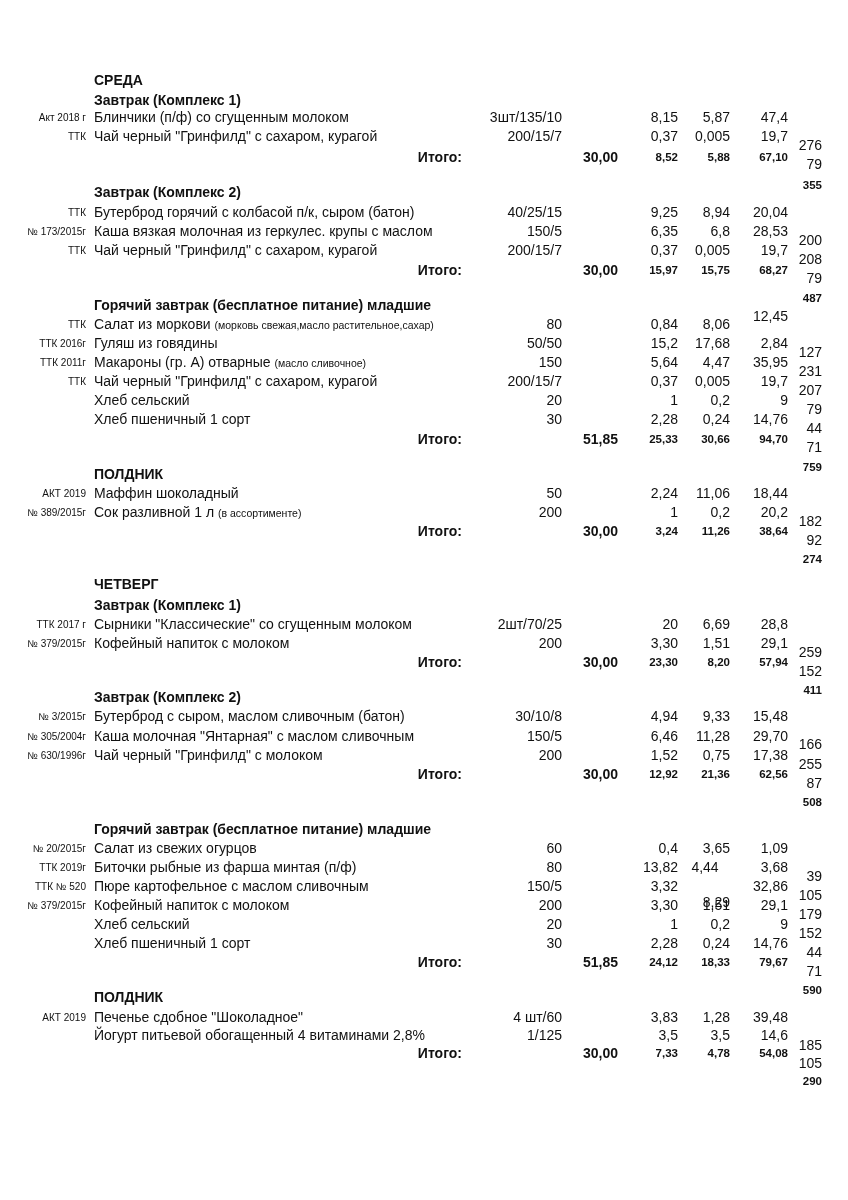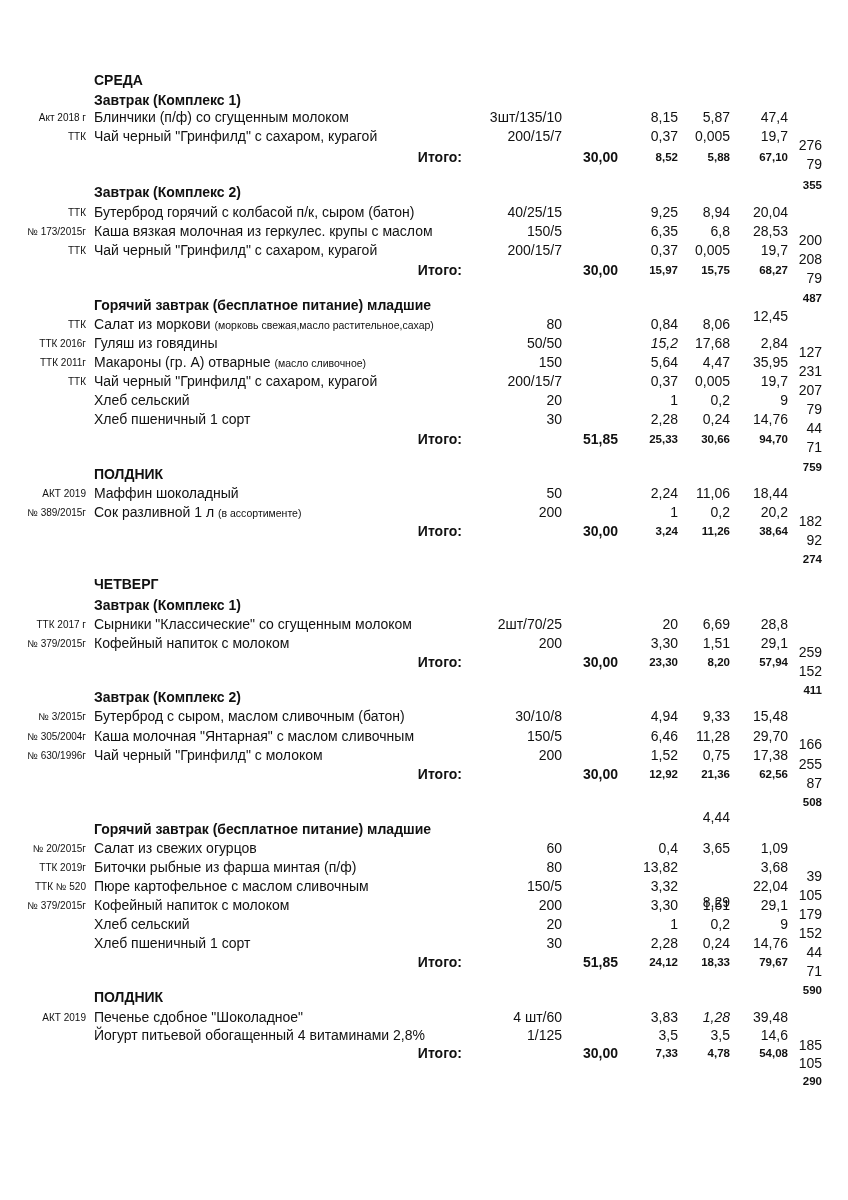--- a/index.html
+++ b/index.html
@@ -79,21 +79,21 @@
     <div class="abs code" style="top: 315px;">ТТК</div>
     <div class="abs name" style="top: 315px;"><span>Салат из моркови </span><small>(морковь свежая,масло растительное,сахар)</small></div>
     <div class="abs portion" style="top: 315px;">80</div>
     <div class="abs num c1" style="top: 315px;">0,84</div>
     <div class="abs num c2" style="top: 315px;">8,06</div>
     <div class="abs num c3" style="top: 307px;">12,45</div>
     <div class="abs num c4" style="top: 315px;">127</div>
     <div class="abs code" style="top: 334px;">ТТК 2016г</div>
     <div class="abs name" style="top: 334px;"><span>Гуляш из говядины</span><small></small></div>
     <div class="abs portion" style="top: 334px;">50/50</div>
-    <div class="abs num c1" style="top: 334px; font-style: italic;">15,2</div>
+    <div class="abs num c1" style="top: 334px;">15,2</div>
     <div class="abs num c2" style="top: 334px;">17,68</div>
     <div class="abs num c3" style="top: 334px;">2,84</div>
     <div class="abs num c4" style="top: 334px;">231</div>
     <div class="abs code" style="top: 353px;">ТТК 2011г</div>
     <div class="abs name" style="top: 353px;"><span>Макароны (гр. А) отварные </span><small>(масло сливочное)</small></div>
     <div class="abs portion" style="top: 353px;">150</div>
     <div class="abs num c1" style="top: 353px;">5,64</div>
     <div class="abs num c2" style="top: 353px;">4,47</div>
     <div class="abs num c3" style="top: 353px;">35,95</div>
     <div class="abs num c4" style="top: 353px;">207</div>
@@ -200,29 +200,29 @@
     <div class="abs name" style="top: 839px;"><span>Салат из свежих огурцов</span><small></small></div>
     <div class="abs portion" style="top: 839px;">60</div>
     <div class="abs num c1" style="top: 839px;">0,4</div>
     <div class="abs num c2" style="top: 839px;">3,65</div>
     <div class="abs num c3" style="top: 839px;">1,09</div>
     <div class="abs num c4" style="top: 839px;">39</div>
     <div class="abs code" style="top: 858px;">ТТК 2019г</div>
     <div class="abs name" style="top: 858px;"><span>Биточки рыбные из фарша минтая (п/ф)</span><small></small></div>
     <div class="abs portion" style="top: 858px;">80</div>
     <div class="abs num c1" style="top: 858px;">13,82</div>
-    <div class="abs num c2" style="top: 808px;">4,44</div>
+    <div class="abs num c2" style="top: 858px; text-align: center;">4,44</div>
     <div class="abs num c3" style="top: 858px;">3,68</div>
     <div class="abs num c4" style="top: 858px;">105</div>
     <div class="abs code" style="top: 877px;">ТТК № 520</div>
     <div class="abs name" style="top: 877px;"><span>Пюре картофельное с маслом сливочным</span><small></small></div>
     <div class="abs portion" style="top: 877px;">150/5</div>
     <div class="abs num c1" style="top: 877px;">3,32</div>
     <div class="abs num c2" style="top: 893px;">8,29</div>
-    <div class="abs num c3" style="top: 877px;">22,04</div>
+    <div class="abs num c3" style="top: 877px;">32,86</div>
     <div class="abs num c4" style="top: 877px;">179</div>
     <div class="abs code" style="top: 896px;">№ 379/2015г</div>
     <div class="abs name" style="top: 896px;"><span>Кофейный напиток с молоком</span><small></small></div>
     <div class="abs portion" style="top: 896px;">200</div>
     <div class="abs num c1" style="top: 896px;">3,30</div>
     <div class="abs num c2" style="top: 896px;">1,51</div>
     <div class="abs num c3" style="top: 896px;">29,1</div>
     <div class="abs num c4" style="top: 896px;">152</div>
     <div class="abs code" style="top: 915px;"></div>
     <div class="abs name" style="top: 915px;"><span>Хлеб сельский</span><small></small></div>
@@ -242,21 +242,21 @@
     <div class="abs price" style="top: 953px;">51,85</div>
     <div class="abs num c1 tot" style="top: 953px;">24,12</div>
     <div class="abs num c2 tot" style="top: 953px;">18,33</div>
     <div class="abs num c3 tot" style="top: 953px;">79,67</div>
     <div class="abs num c4 tot" style="top: 953px;">590</div>
     <div class="abs meal" style="top: 989px;">ПОЛДНИК</div>
     <div class="abs code" style="top: 1008px;">АКТ 2019</div>
     <div class="abs name" style="top: 1008px;"><span>Печенье сдобное "Шоколадное"</span><small></small></div>
     <div class="abs portion" style="top: 1008px;">4 шт/60</div>
     <div class="abs num c1" style="top: 1008px;">3,83</div>
-    <div class="abs num c2" style="top: 1008px; font-style: italic;">1,28</div>
+    <div class="abs num c2" style="top: 1008px;">1,28</div>
     <div class="abs num c3" style="top: 1008px;">39,48</div>
     <div class="abs num c4" style="top: 1008px;">185</div>
     <div class="abs code" style="top: 1026px;"></div>
     <div class="abs name" style="top: 1026px;"><span>Йогурт питьевой обогащенный 4 витаминами 2,8%</span><small></small></div>
     <div class="abs portion" style="top: 1026px;">1/125</div>
     <div class="abs num c1" style="top: 1026px;">3,5</div>
     <div class="abs num c2" style="top: 1026px;">3,5</div>
     <div class="abs num c3" style="top: 1026px;">14,6</div>
     <div class="abs num c4" style="top: 1026px;">105</div>
     <div class="abs itogo" style="top: 1044px;">Итого:</div>

